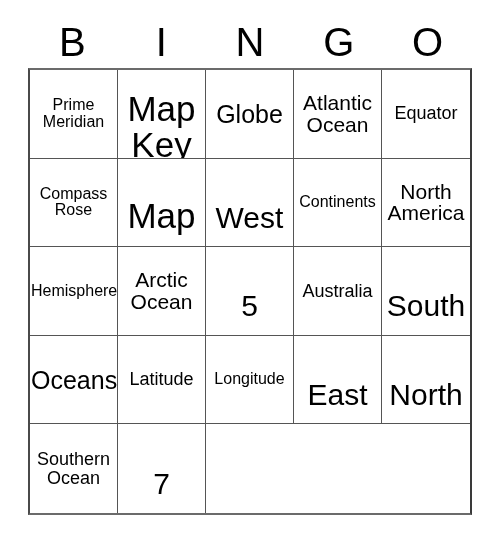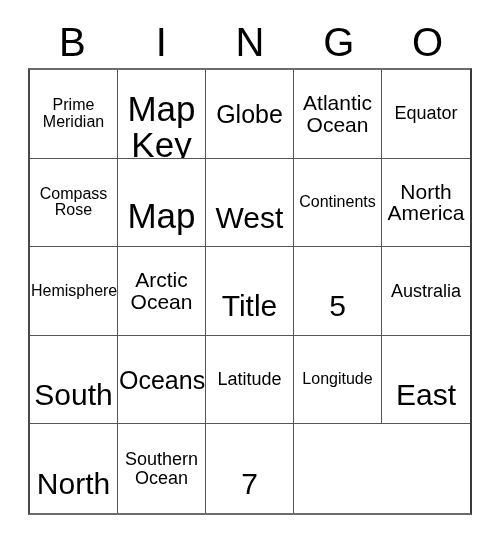--- a/index.html
+++ b/index.html
@@ -145,23 +145,20 @@
 America</span>
       </div>
       <div class="bingo-cell fs-xxs">
         <span class="cell-text">Hemisphere</span>
       </div>
       <div class="bingo-cell fs-m">
         <span class="cell-text">Arctic
 Ocean</span>
       </div>
       <div class="bingo-cell fs-xl">
-        <span class="cell-text">Title</span>
-      </div>
-      <div class="bingo-cell fs-xl">
         <span class="cell-text">5</span>
       </div>
       <div class="bingo-cell fs-s">
         <span class="cell-text">Australia</span>
       </div>
       <div class="bingo-cell fs-xl">
         <span class="cell-text">South</span>
       </div>
       <div class="bingo-cell fs-l">
         <span class="cell-text">Oceans</span>

